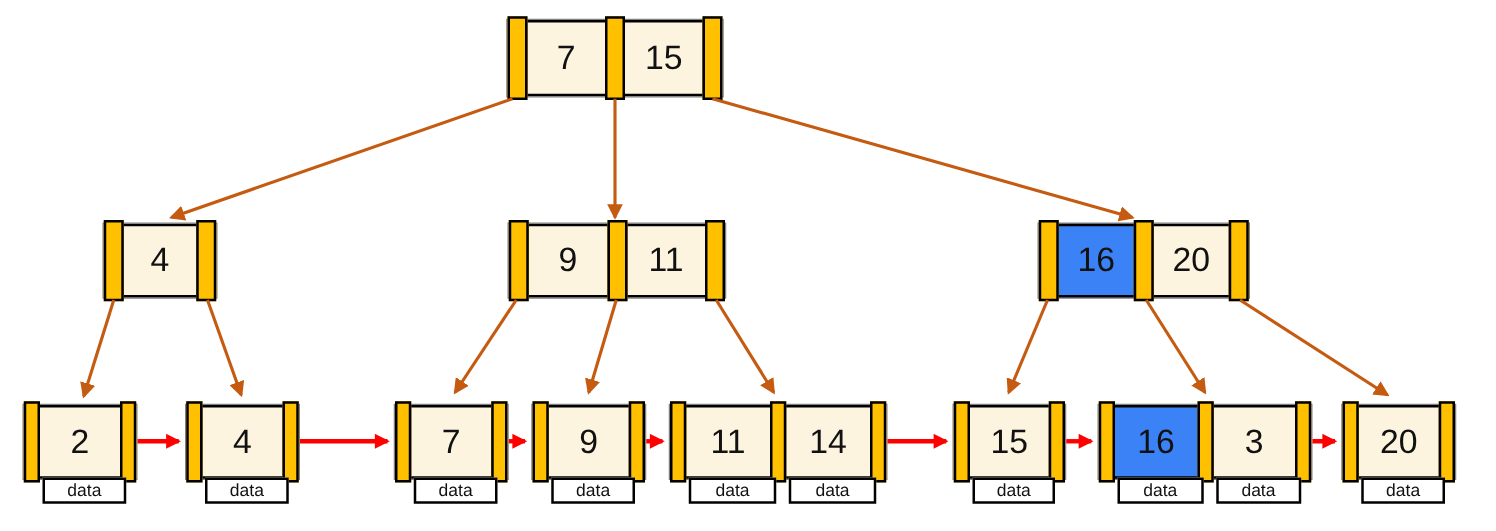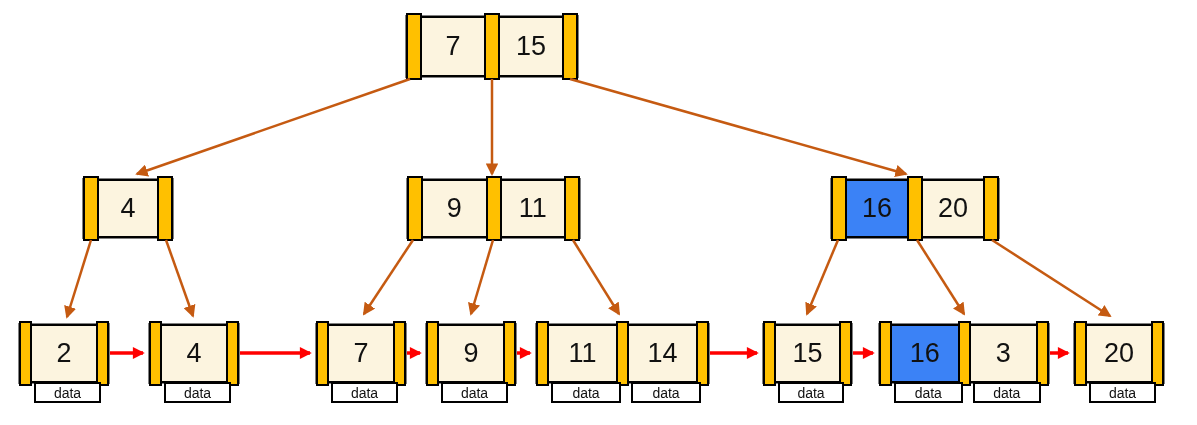--- a/index.html
+++ b/index.html
@@ -59,21 +59,20 @@
   .databox {
     position: absolute;
     top: 100%;
     left: 2px;
     right: -5px;
     height: 21px;
     margin-top: 1px;
     background: #ffffff;
     border: 2px solid #000000;
     display: flex;
-    align-items: center;
     justify-content: center;
     font-size: 14px;
     color: #111111;
     z-index: 4;
   }
 </style>
 </head>
 <body>
 
 <div class="canvas">

